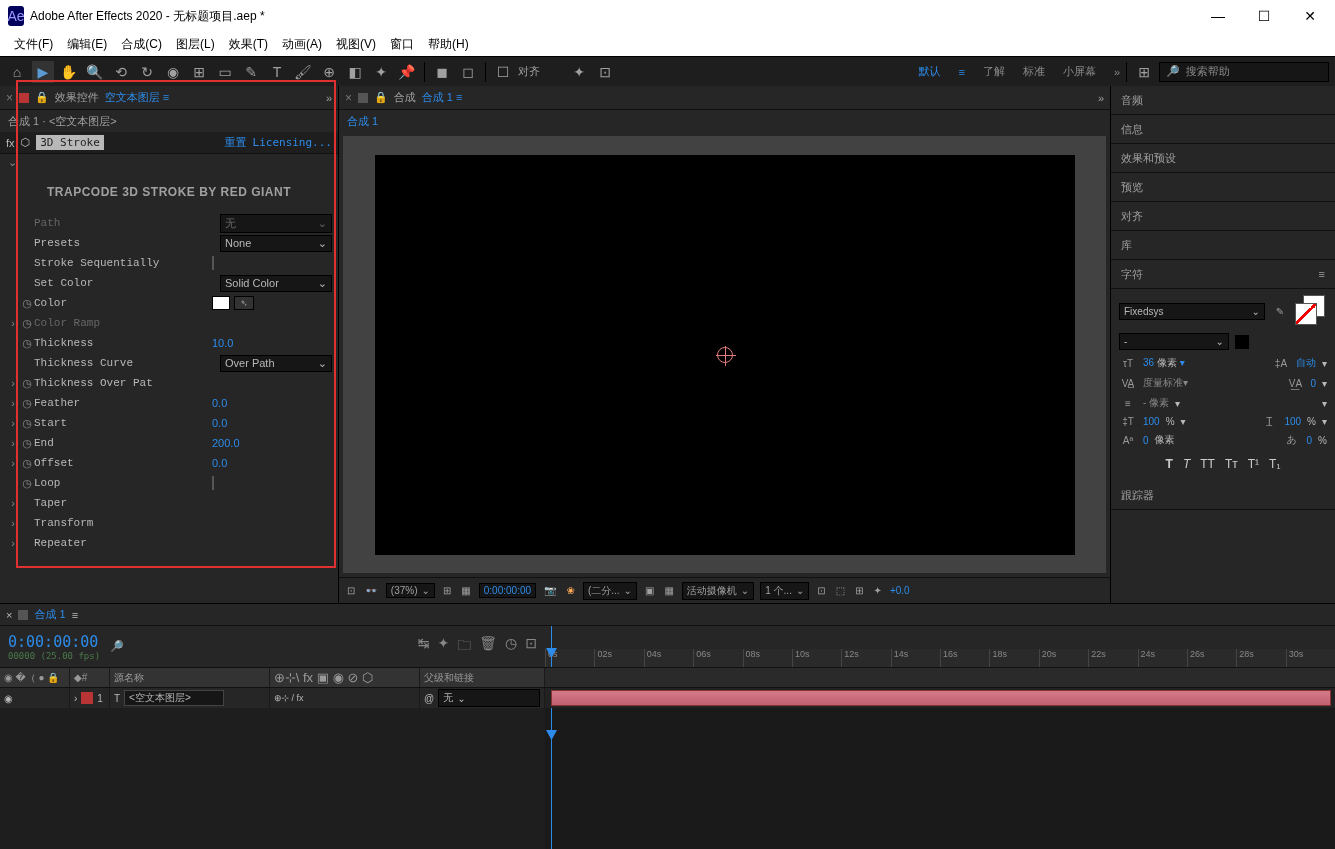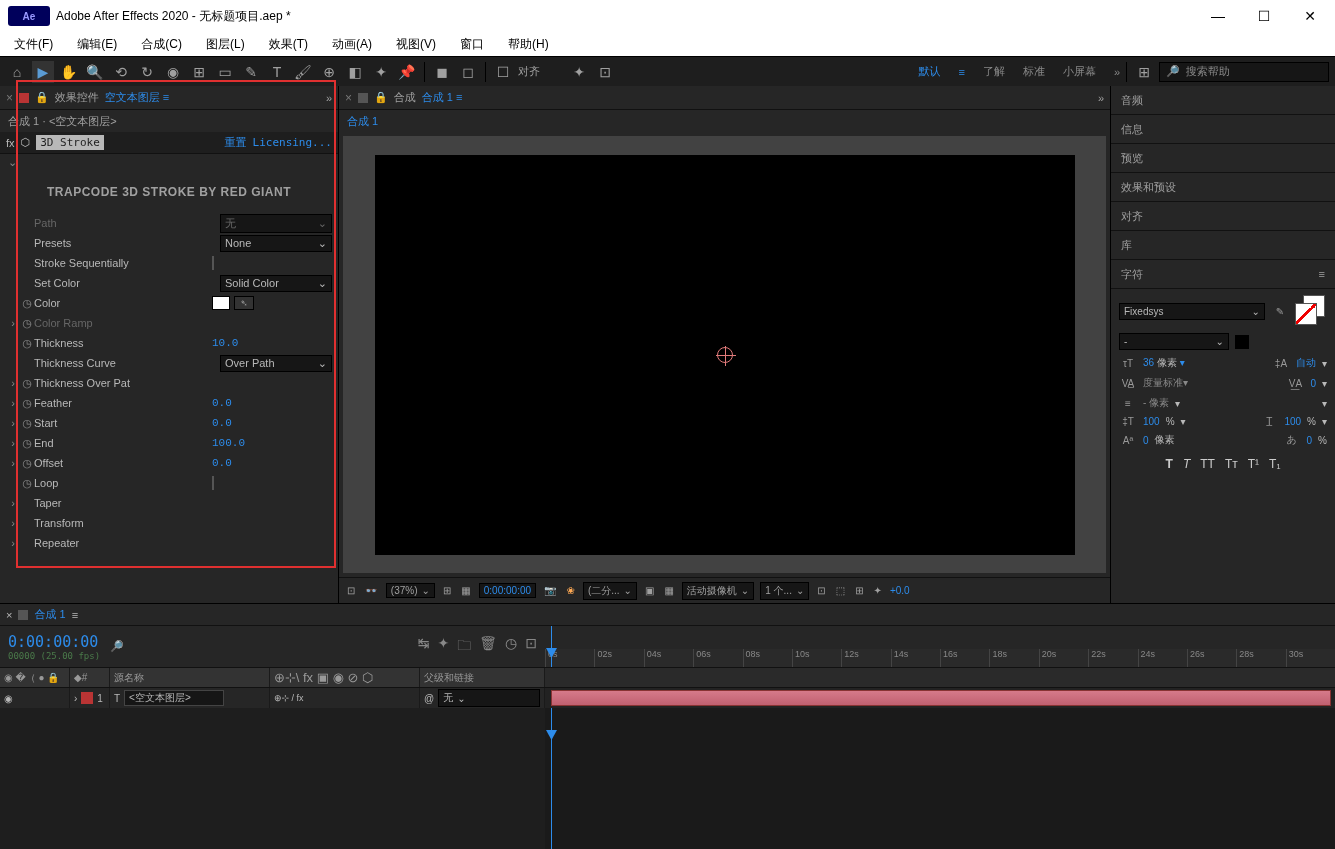--- a/index.html
+++ b/index.html
@@ -1,21 +1,21 @@
 <!DOCTYPE html>
 <html><head>
 <meta charset="utf-8">
 <style>
 *{margin:0;padding:0;box-sizing:border-box;font-family:"Microsoft YaHei","Segoe UI",Tahoma,sans-serif;user-select:none}
 body{background:#1e1e1e;color:#b8b8b8;font-size:11px;width:1335px;height:849px;overflow:hidden;position:relative}
 .titlebar{height:32px;background:#fff;display:flex;align-items:center;color:#000;font-size:12px;padding:0 2px}
-.ae-logo{width:42px;height:20px;background:#00005b;color:#9999ff;font-weight:bold;font-size:10px;display:flex;align-items:center;justify-content:center;margin:0 6px;border-radius:3px}
+.ae-logo{width:16px;height:20px;background:#00005b;color:#9999ff;font-weight:normal;font-size:14px;display:flex;align-items:center;justify-content:center;margin:0 6px;border-radius:3px}
 .titlebar-btns{margin-left:auto;display:flex}
 .titlebar-btn{width:46px;height:30px;display:flex;align-items:center;justify-content:center;font-size:14px;color:#000}
-.menubar{height:24px;background:#fff;color:#000;display:flex;align-items:center;padding:0 8px;font-size:12px;gap:12px}
+.menubar{height:24px;background:#fff;color:#000;display:flex;align-items:center;padding:0 8px;font-size:12px;gap:2px}
 .menubar span{padding:2px 6px;cursor:pointer}
 .toolbar{height:30px;background:#1e1e1e;border-top:1px solid #000;display:flex;align-items:center;padding:0 6px;gap:4px}
 .tool{width:22px;height:22px;display:flex;align-items:center;justify-content:center;color:#a0a0a0;font-size:14px}
 .tool.sel{background:#333;color:#5a9bd4}
 .tsep{width:1px;height:20px;background:#000;margin:0 2px}
 .ws-row{display:flex;gap:18px;color:#888;font-size:11px;align-items:center}
 .ws-row .def{color:#2d8ceb}
 .searchbox{background:#161616;border:1px solid #000;padding:2px 6px;height:20px;display:flex;align-items:center;gap:6px;color:#888;width:170px}
 .main{display:flex;height:517px}
 .col-left{width:339px;background:#262626;border-right:1px solid #000;display:flex;flex-direction:column}
@@ -29,23 +29,23 @@
 .panel-tab .pp{margin-left:auto}
 .fx-head{background:#1e1e1e;height:22px;display:flex;align-items:center;padding:0 6px;gap:6px;font-size:11px;border-bottom:1px solid #111}
 .fx-head .name{background:#b8b8b8;color:#1e1e1e;padding:1px 4px;font-family:Consolas,monospace}
 .fx-head .rst{color:#2d8ceb;font-family:Liberation Mono, monospace;margin-left:auto}
 .fx-head .lic{color:#2d8ceb;font-family:Consolas,monospace}
 .fx-title{text-align:center;padding:14px 0;color:#a0a0a0;font-weight:bold;font-size:12px;letter-spacing:0.5px;font-family:"Arial Narrow",Arial}
 .fx-body{padding:0 6px;flex:1;overflow:auto}
 .prow{display:flex;align-items:center;height:20px;font-size:11px;color:#b8b8b8}
 .prow .tw{width:14px;text-align:center;color:#888;cursor:pointer}
 .prow .sw{width:14px;text-align:center;color:#888}
-.prow .lbl{flex:1;font-family:Liberation Sans, sans-serif}
+.prow .lbl{flex:1;font-family:Liberation Mono, monospace}
 .prow .lbl.dim{color:#666}
-.prow .val{width:120px;color:#2d8ceb;font-family:Liberation Mono, monospace}
+.prow .val{width:120px;color:#2d8ceb;font-family:Liberation Sans, sans-serif}
 .prow .dd{width:112px;background:#161616;border:1px solid #000;padding:1px 4px;color:#b8b8b8;font-family:Consolas,monospace;display:flex;justify-content:space-between;align-items:center}
 .prow .dd.dim{color:#666}
 .prow .cb{width:12px;height:12px;background:#161616;border:1px solid #555}
 .prow .cb.ck::after{content:"✓";color:#ccc;font-size:9px;display:block;margin-top:-2px}
 .prow .swatch{width:18px;height:14px;background:#fff;border:1px solid #000}
 .prow .pipette{width:20px;height:14px;background:#333;border:1px solid #000;margin-left:4px;display:flex;align-items:center;justify-content:center;color:#999;font-size:9px}
 .red-box{position:absolute;left:16px;top:80px;width:320px;height:488px;border:2px solid #e03030;pointer-events:none;z-index:50}
 .breadcrumb{height:22px;display:flex;align-items:center;padding:0 8px;gap:6px;color:#a0a0a0;font-size:11px;background:#262626}
 .comp-view{flex:1;background:#424242;position:relative;margin:4px;display:flex;align-items:center;justify-content:center}
 .comp-canvas{background:#000;width:700px;height:400px;position:relative}
@@ -264,21 +264,21 @@
       <div class="prow">
           <span class="tw">›</span>
           <span class="sw">◷</span>
           <span class="lbl">Start</span>
           <span class="val">0.0</span>
         </div>
       <div class="prow">
           <span class="tw">›</span>
           <span class="sw">◷</span>
           <span class="lbl">End</span>
-          <span class="val">100.0</span>
+          <span class="val">200.0</span>
         </div>
       <div class="prow">
           <span class="tw">›</span>
           <span class="sw">◷</span>
           <span class="lbl">Offset</span>
           <span class="val">0.0</span>
         </div>
       <div class="prow">
           <span class="tw"></span>
           <span class="sw">◷</span>
@@ -343,24 +343,24 @@
   </div>
 
   <div class="col-right">
     <div class="rp-head">
         <span>音频</span>
       </div>
     <div class="rp-head">
         <span>信息</span>
       </div>
     <div class="rp-head">
+        <span>效果和预设</span>
+      </div>
+    <div class="rp-head">
         <span>预览</span>
-      </div>
-    <div class="rp-head">
-        <span>效果和预设</span>
       </div>
     <div class="rp-head">
         <span>对齐</span>
       </div>
     <div class="rp-head">
         <span>库</span>
       </div>
     <div class="rp-head">
         <span>字符</span>
         <span>≡</span>
@@ -421,20 +421,23 @@
       </div>
       <div class="txt-style">
         <span><b>T</b></span>
         <span><i>T</i></span>
         <span>TT</span>
         <span>Tᴛ</span>
         <span>T¹</span>
         <span>T₁</span>
       </div>
     </div>
+    <div class="rp-head">
+        <span>跟踪器</span>
+      </div>
   </div>
 </div>
 
 <div class="timeline">
   <div class="tl-tab">
     <span class="x">×</span>
     <span style="width:10px;height:10px;background:#555"></span>
     <span class="blue-link">合成 1</span> ≡
   </div>
   <div class="tl-head">

